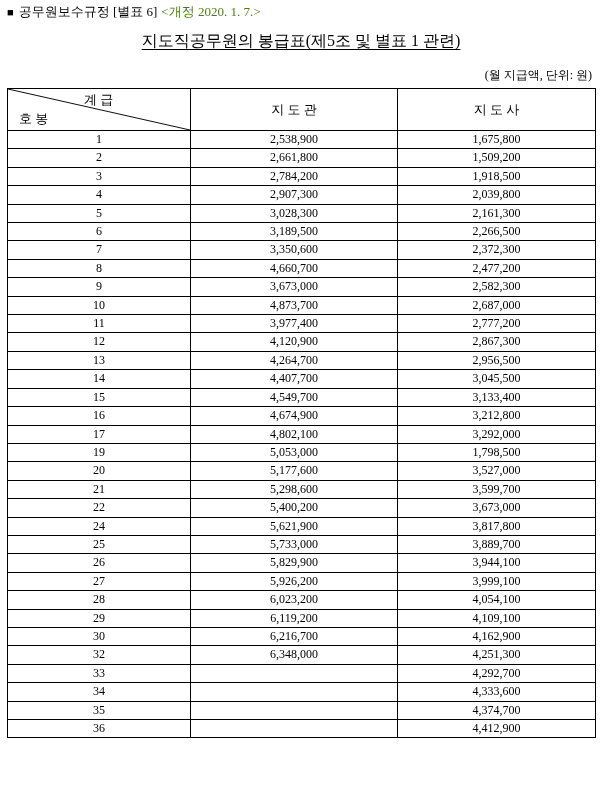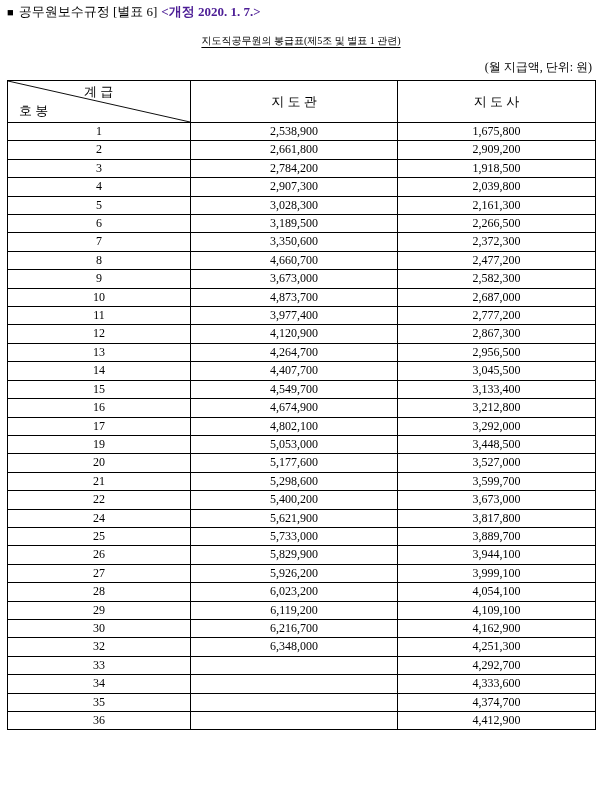--- a/index.html
+++ b/index.html
@@ -27,32 +27,32 @@
     font-size: 11px;
     margin-right: 5px;
   }
   .revision {
     color: #2929c8;
     margin-left: 4px;
   }
   .title-line {
     text-align: center;
     margin-top: 11px;
-    font-size: 10px;
+    font-size: 16px;
     line-height: 18px;
   }
   .doc-title {
     text-decoration: underline;
     text-underline-offset: 3px;
   }
   .unit-line {
     text-align: right;
     font-size: 12px;
     line-height: 15px;
-    margin-top: 10px;
+    margin-top: 18px;
     margin-bottom: 5px;
     padding-right: 3px;
   }
   table.salary-table {
     width: 588px;
     border-collapse: collapse;
     table-layout: fixed;
   }
   .salary-table th, .salary-table td {
     border: 1px solid #000;
@@ -100,21 +100,21 @@
     font-size: 13px;
     line-height: 16px;
   }
 </style>
 </head>
 <body>
 
 <div class="page">
 
   <div class="header-line">
-    <span class="bullet-icon">■</span><span>공무원보수규정 [별표 6]</span><span class="revision" style="color: #4c1d95; font-weight: bold;">&lt;개정 2020. 1. 7.&gt;</span>
+    <span class="bullet-icon">■</span><span>공무원보수규정 [별표 6]</span><span class="revision" style="color: #4d7c0f;">&lt;개정 2020. 1. 7.&gt;</span>
   </div>
 
   <div class="title-line">
     <span class="doc-title">지도직공무원의 봉급표(제5조 및 별표 1 관련)</span>
   </div>
 
   <div class="unit-line">(월 지급액, 단위: 원)</div>
 
   <table class="salary-table">
     <colgroup>
@@ -137,21 +137,21 @@
     </thead>
     <tbody>
         <tr>
           <td>1</td>
           <td>2,538,900</td>
           <td>1,675,800</td>
         </tr>
         <tr>
           <td>2</td>
           <td>2,661,800</td>
-          <td>2,909,200</td>
+          <td>1,509,200</td>
         </tr>
         <tr>
           <td>3</td>
           <td>2,784,200</td>
           <td>1,918,500</td>
         </tr>
         <tr>
           <td>4</td>
           <td>2,907,300</td>
           <td>2,039,800</td>
@@ -217,21 +217,21 @@
           <td>3,212,800</td>
         </tr>
         <tr>
           <td>17</td>
           <td>4,802,100</td>
           <td>3,292,000</td>
         </tr>
         <tr>
           <td>19</td>
           <td>5,053,000</td>
-          <td>3,448,500</td>
+          <td>1,798,500</td>
         </tr>
         <tr>
           <td>20</td>
           <td>5,177,600</td>
           <td>3,527,000</td>
         </tr>
         <tr>
           <td>21</td>
           <td>5,298,600</td>
           <td>3,599,700</td>

